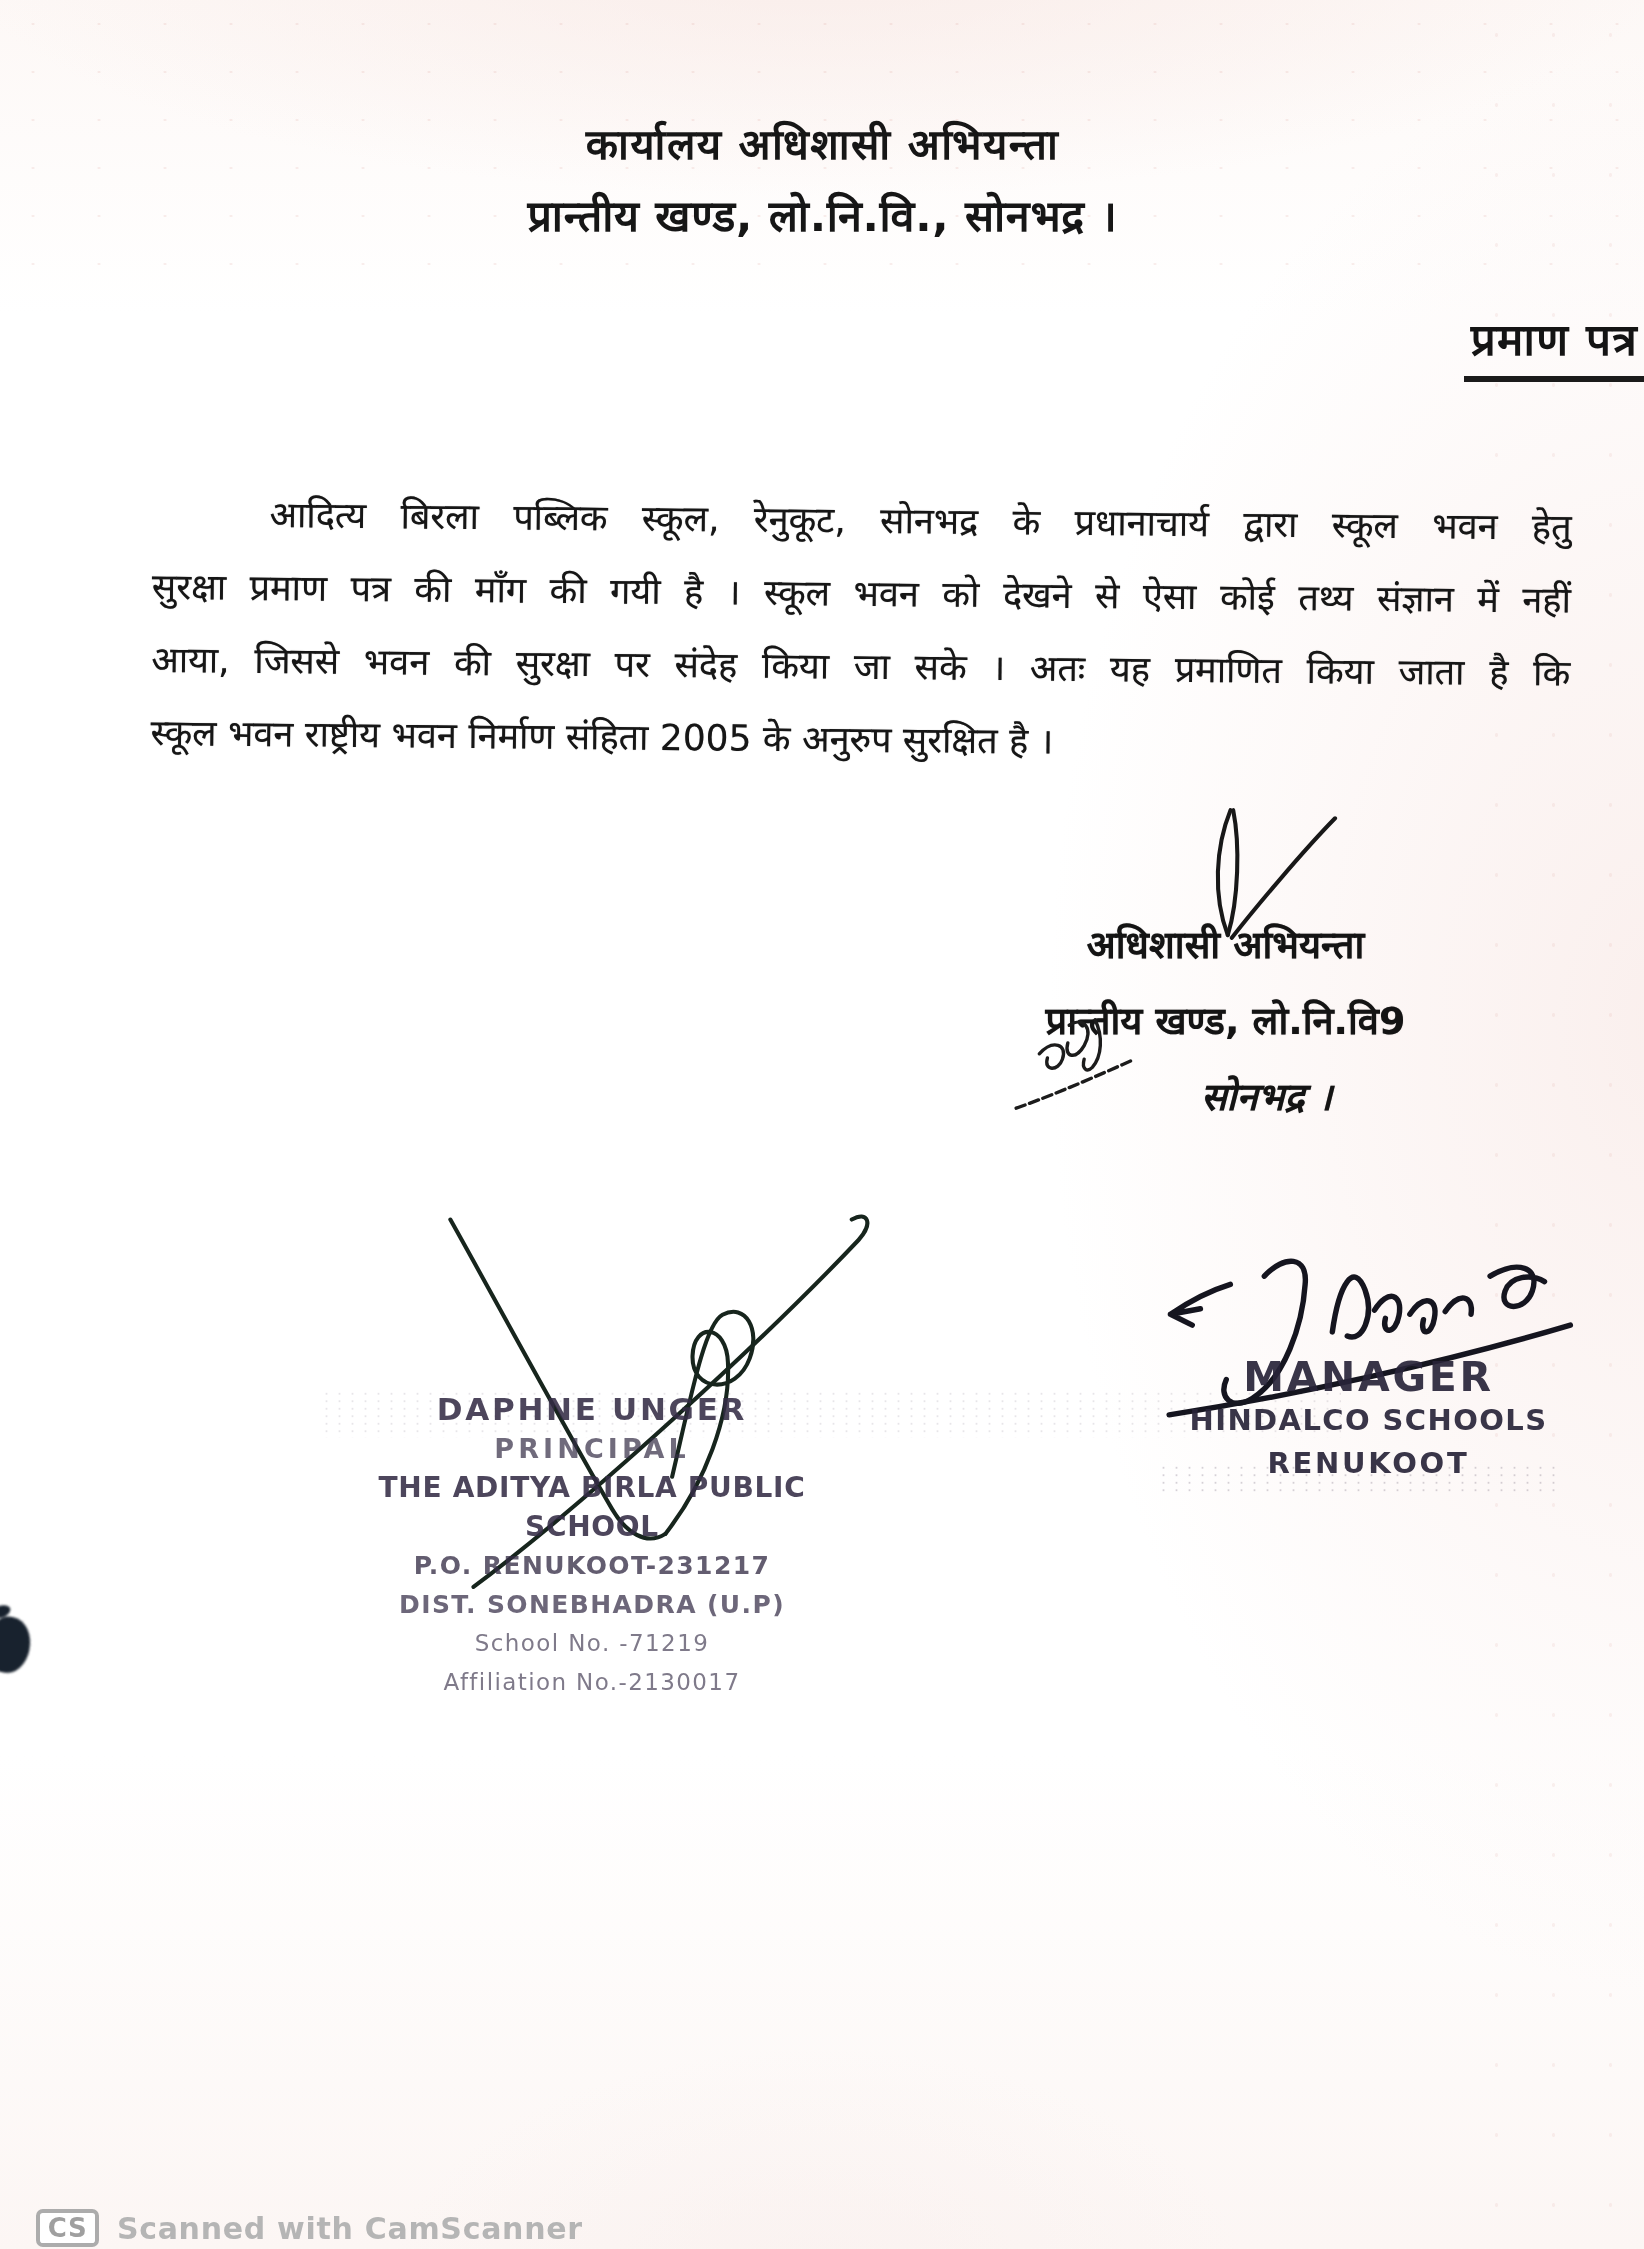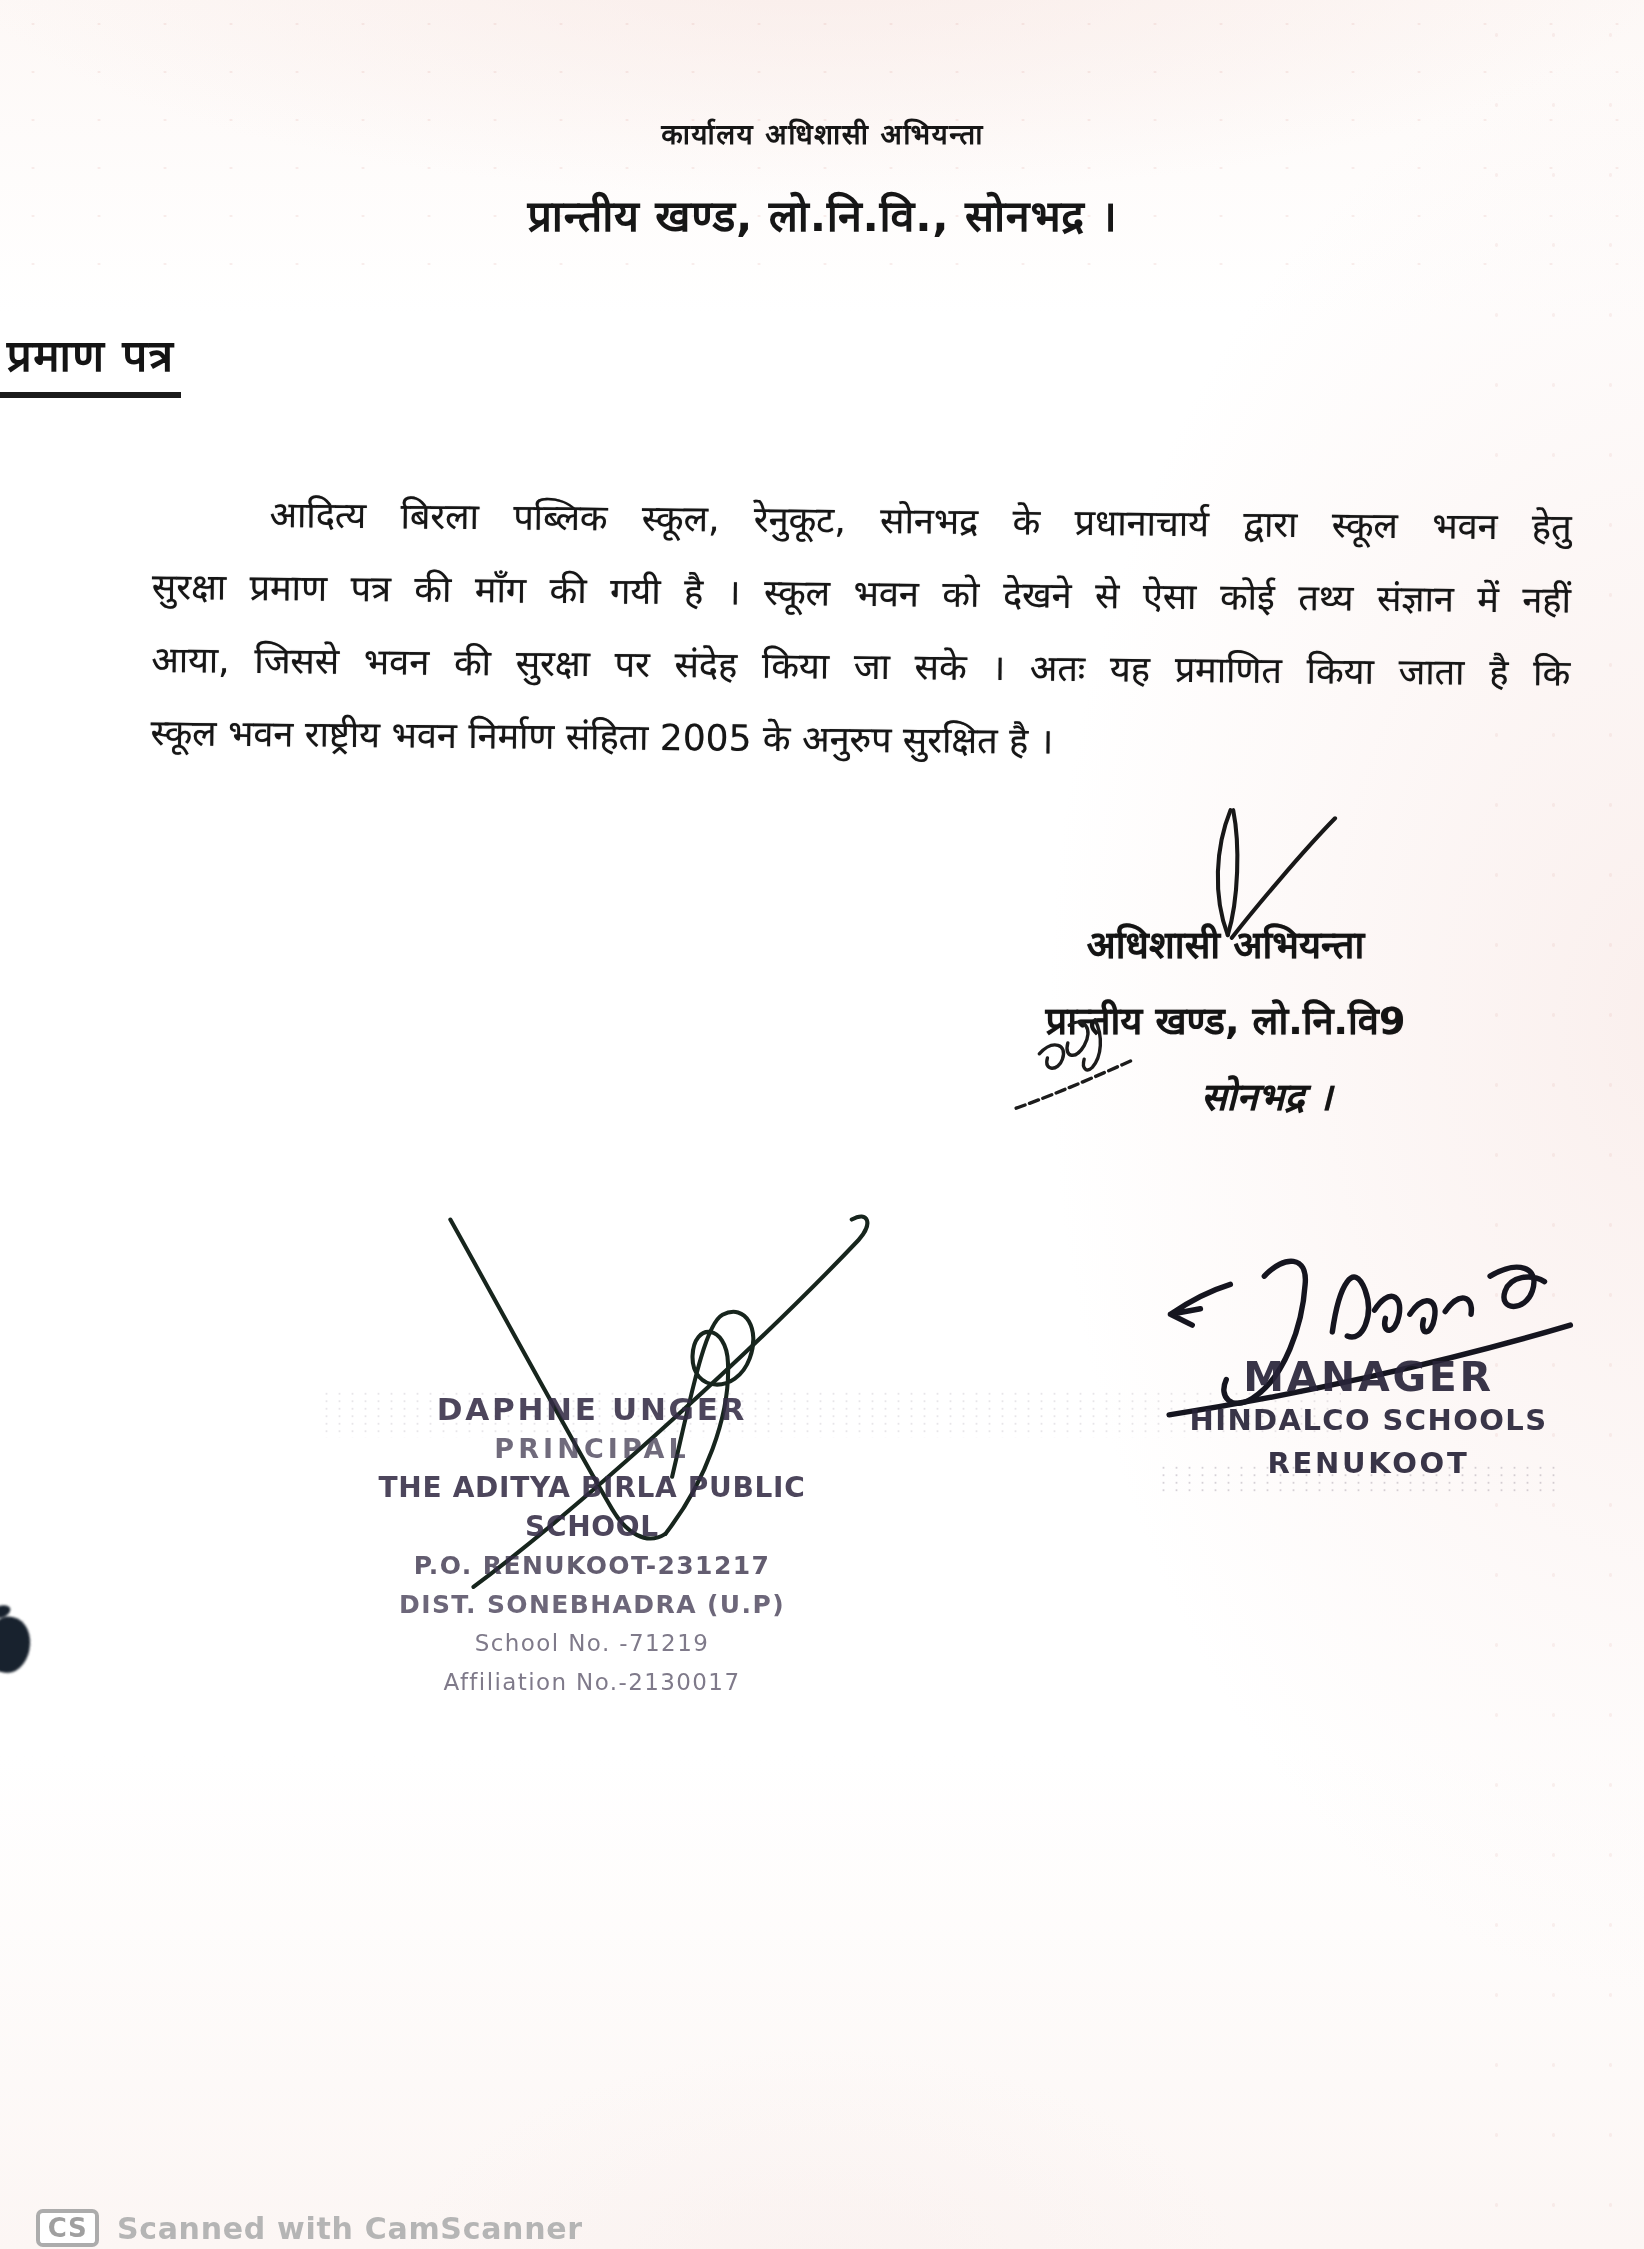--- a/index.html
+++ b/index.html
@@ -18,24 +18,24 @@
   }
   .speckle{
     position:absolute;left:0;top:0;width:100%;height:286px;
     background-image:radial-gradient(rgba(205,120,110,.28) 1.4px, transparent 1.8px);
     background-size:66px 48px;opacity:.45;pointer-events:none;
   }
   .speckle.right{left:auto;right:0;top:0;width:177px;height:100%;
     background-size:57px 70px;opacity:.35;}
   
   .hdr{position:absolute;left:0;width:100%;text-align:center;font-weight:bold;color:#161616;}
-  .hdr.l1{top:114px;font-size:28px;letter-spacing:1.4px;}
+  .hdr.l1{top:114px;font-size:42px;letter-spacing:1.4px;}
   .hdr.l2{top:185px;font-size:43px;letter-spacing:0.7px;}
   
-  .title-wrap{position:absolute;top:324px;left:0;width:100%;text-align:left;}
+  .title-wrap{position:absolute;top:308px;left:0;width:100%;text-align:right;}
   .title{display:inline-block;font-size:44px;font-weight:bold;color:#141414;
     padding:0 6.8px 8.2px 6.8px;border-bottom:6.1px solid #1b1b1b;letter-spacing:1.4px;}
   
   .body-block{
     position:absolute;left:153px;top:477px;width:1419px;
     font-size:36px;line-height:73px;color:#161616;
     transform:rotate(.55deg);transform-origin:left top;
     text-shadow:0 0 0.7px rgba(20,20,20,.55);
   }
   .body-line{white-space:nowrap;}

